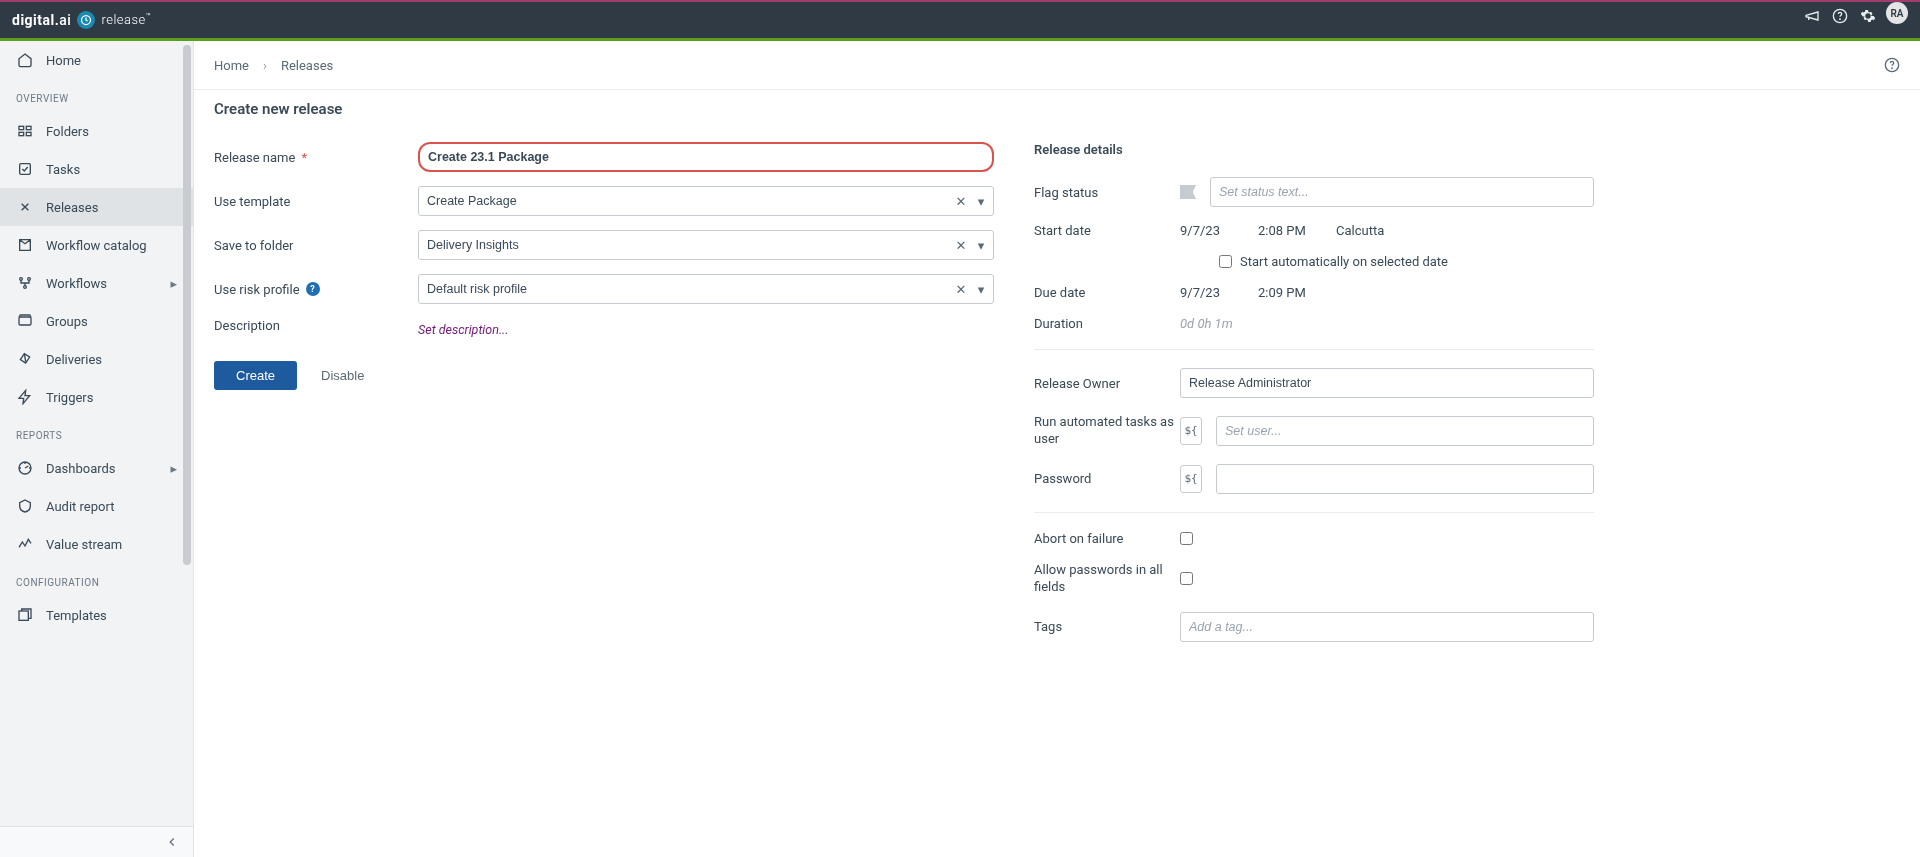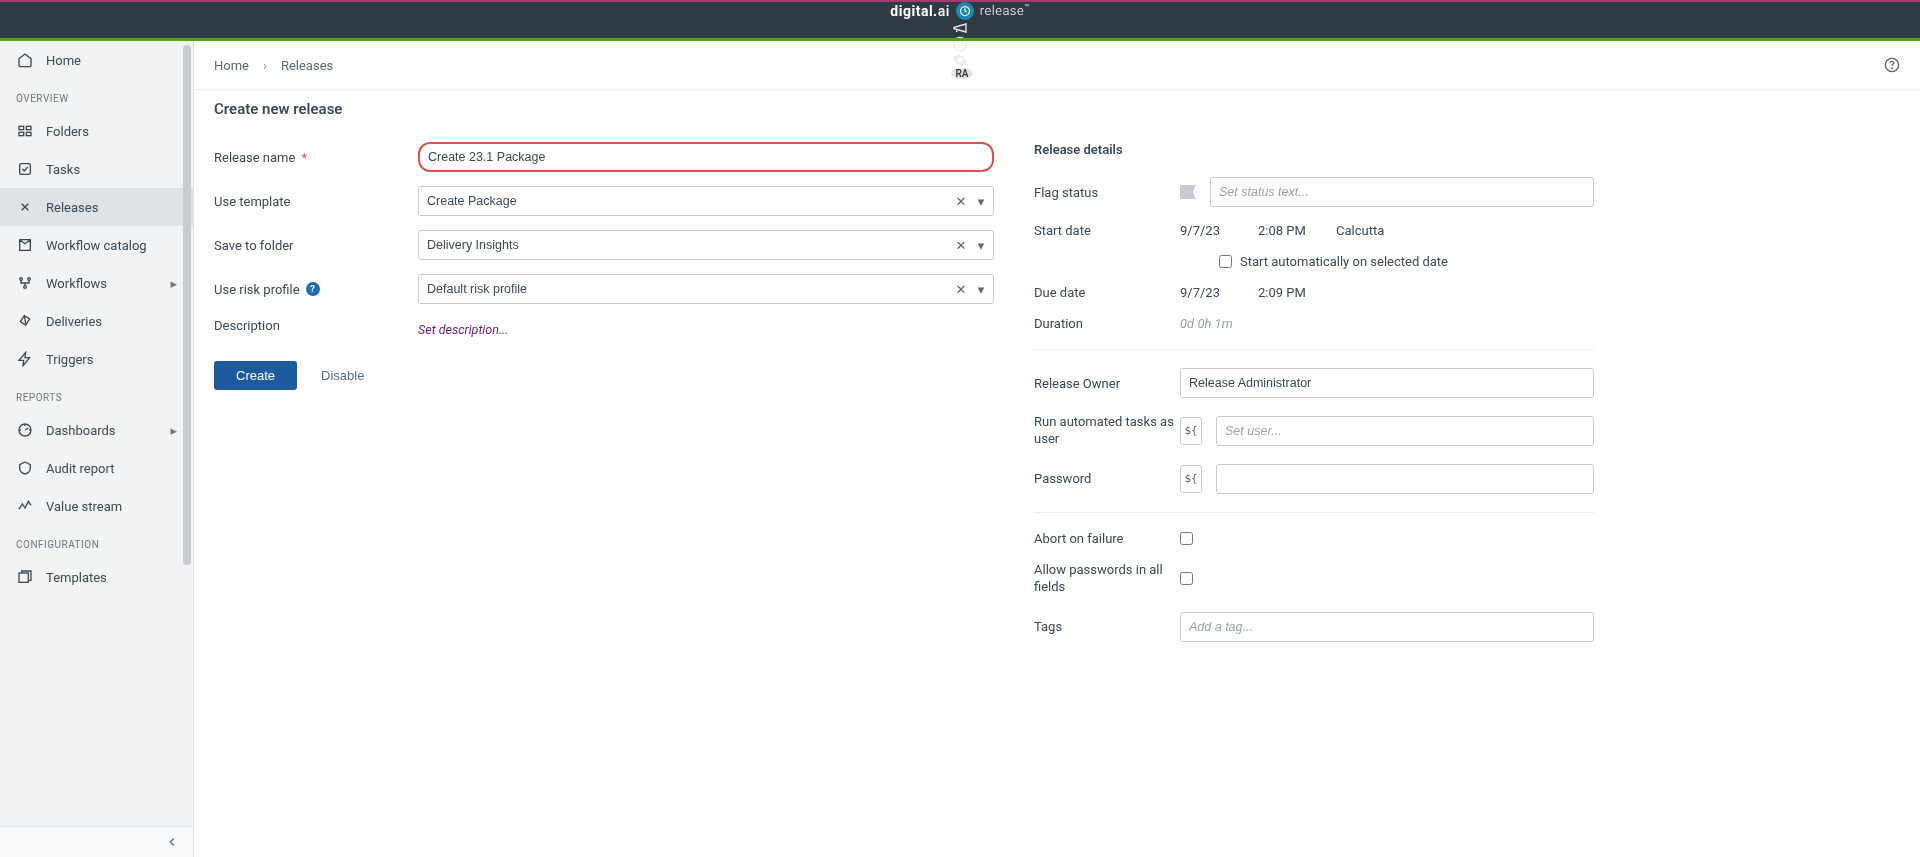--- a/index.html
+++ b/index.html
@@ -1,20 +1,20 @@
 <!DOCTYPE html>
 <html><head>
 <meta charset="utf-8">
 <style>
 * { box-sizing: border-box; margin: 0; padding: 0; }
 html, body { height: 100%; font-family: -apple-system, BlinkMacSystemFont, "Segoe UI", Roboto, sans-serif; font-size: 13px; color: #333; background: #fff; }
 .app { display: flex; flex-direction: column; height: 100vh; }
 
 
-.topbar { background:#2f3a44; color:#fff; height:38px; display:flex; align-items:center; padding:0 12px; border-top:2px solid #a03d6b;flex-direction:column; }
+.topbar { background:#2f3a44; color:#fff; height:38px; display:flex; padding:0 12px; border-top:2px solid #a03d6b; }
 .topbar .brand { display:flex; align-items:center; gap:6px; font-size:14px; }
 .topbar .brand .logo-text { font-weight:500; letter-spacing:0.5px; }
 .topbar .brand .logo-text b { font-weight:700; }
 .topbar .brand .rel-icon { width:18px; height:18px; background:#1b8ab3; border-radius:50%; display:inline-flex; align-items:center; justify-content:center; font-size:11px; }
 .topbar .brand .prod { font-weight:300; letter-spacing:0.5px; font-size:13px; }
 .topbar .spacer { flex:1; }
 .topbar .ticon { width:28px; height:28px; display:inline-flex; align-items:center; justify-content:center; color:#e7ecef; cursor:pointer; }
 .topbar .avatar { width:22px; height:22px; border-radius:50%; background:#e5e5e5; color:#2f3a44; font-size:10px; font-weight:600; display:inline-flex; align-items:center; justify-content:center; margin-left:4px; }
 .greenbar { height:3px; background:#5a9e1f; }
 
@@ -45,21 +45,21 @@
 .col-details { flex:1; max-width:560px; }
 
 .frow { display:flex; align-items:center; margin-bottom:14px; }
 .frow .flabel { width:204px; color:#3a4a57; font-size:13px; display:flex; align-items:center; gap:6px; }
 .frow .flabel .req { color:#d9534f; }
 .frow .flabel .hint { width:14px; height:14px; border-radius:50%; background:#1e6fb6; color:#fff; font-size:9px; display:inline-flex; align-items:center; justify-content:center; font-weight:bold; }
 .frow .fcontrol { flex:1; }
 
 .tinput { width:100%; height:30px; border:1px solid #c6cbd1; border-radius:3px; padding:0 8px; font-size:12.5px; color:#3a4a57; background:#fff; }
 .tinput::placeholder { color:#9aa4ae; font-style:italic; }
-.highlighted { border:2px solid #d9534f; border-radius:12px; }
+.highlighted { border:2px solid #d9534f; border-radius:12px;font-weight:bold; }
 
 .combo { position:relative; }
 .combo .tinput { padding-right:76px; }
 .combo .cicons { position:absolute; right:4px; top:0; height:30px; display:flex; align-items:center; gap:2px; }
 .combo .cicons span { width:18px; height:18px; display:inline-flex; align-items:center; justify-content:center; color:#5a6a77; cursor:pointer; }
 
 .desc-ph { color:#701a75; font-style:italic; padding:4px 0; cursor:text; font-size:12.5px; }
 
 .actions { display:flex; gap:24px; align-items:center; margin-top:20px; }
 .btn-primary { background:#1e5a9e; color:#fff; border:0; border-radius:3px; padding:7px 22px; font-size:13px; cursor:pointer; }
@@ -174,20 +174,29 @@
               <circle cx="12" cy="18" r="2"></circle>
               <path d="M6 8v4h12V8M12 12v4"></path>
             </svg>
           </span>
         <span>Workflows</span>
         <span class="chev">▸</span>
       </div>
       <div class="nav-item">
         <span class="ni-icon">
             <svg width="16" height="16" viewBox="0 0 24 24" fill="none" stroke="currentColor" stroke-width="2">
+              <rect x="3" y="6" width="18" height="12" rx="2"></rect>
+              <path d="M3 6l2-3h14l2 3"></path>
+            </svg>
+          </span>
+        <span>Groups</span>
+      </div>
+      <div class="nav-item">
+        <span class="ni-icon">
+            <svg width="16" height="16" viewBox="0 0 24 24" fill="none" stroke="currentColor" stroke-width="2">
               <path d="M5 13l6-9 8 5-6 9-8-5zM11 4l2 12"></path>
             </svg>
           </span>
         <span>Deliveries</span>
       </div>
       <div class="nav-item">
         <span class="ni-icon">
             <svg width="16" height="16" viewBox="0 0 24 24" fill="none" stroke="currentColor" stroke-width="2">
               <path d="M13 2L3 14h7l-1 8 10-12h-7l1-8z"></path>
             </svg>

